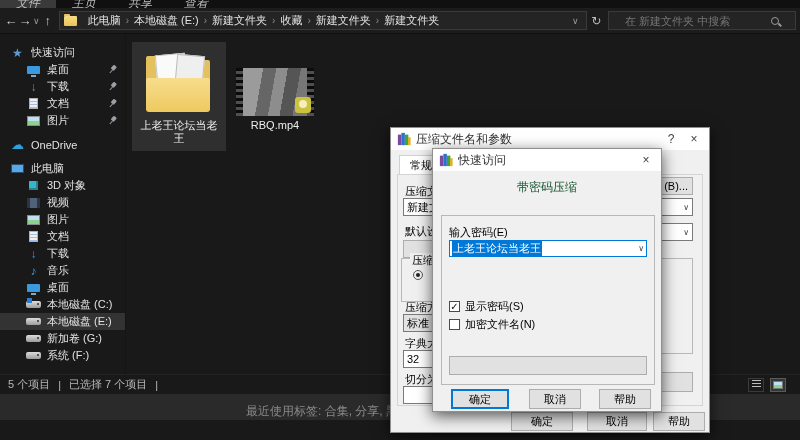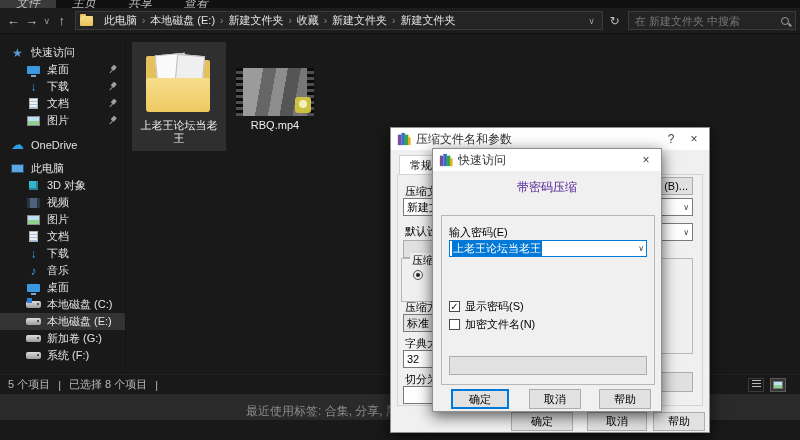--- a/index.html
+++ b/index.html
@@ -17,21 +17,21 @@
   .navbar { height:26px; background:#1c1c1c; display:flex; align-items:center; padding:0 4px; border-bottom:1px solid #101010; }
   .navbtn { width:22px; height:20px; display:flex; align-items:center; justify-content:center; color:#cfcfcf; font-size:13px; }
   .navbtn.small { width:14px; font-size:9px; color:#9a9a9a; }
   .addressbar { flex:0 0 auto; width:528px; height:19px; margin-left:4px; background:#242424; border:1px solid #3a3a3a; display:flex; align-items:center; padding:0 4px; color:#d9d9d9; }
   .addr-folder-ic { width:13px; height:10px; background:linear-gradient(#f7dc84,#e9c25a); border-radius:1px; position:relative; margin-right:6px; }
   .addr-folder-ic::before { content:""; position:absolute; left:0; top:-2px; width:6px; height:2px; background:#e9c25a; border-radius:1px 1px 0 0; }
   .crumb { padding:0 5px; white-space:nowrap; font-size:11px; color:#e2e2e2; }
   .crumb-sep { color:#8a8a8a; font-size:10px; }
   .addr-chev { margin-left:auto; color:#9a9a9a; font-size:9px; padding:0 3px; }
   .refreshbtn { width:18px; height:18px; display:flex; align-items:center; justify-content:center; color:#bdbdbd; font-size:12px; margin-left:4px; }
-  .searchbox { margin-left:6px; flex:1; height:19px; background:#242424; border:1px solid #3a3a3a; display:flex; align-items:center; padding:0 6px; }
+  .searchbox { margin-left:6px; flex:1; height:19px; background:#242424; border:1px solid #3a3a3a; display:flex; align-items:center; padding:0 16px; }
   .searchbox input { flex:1; background:transparent; border:none; outline:none; color:#9a9a9a; font-size:11px; font-family:inherit; }
   .mag { width:8px; height:8px; border:1.5px solid #9a9a9a; border-radius:50%; position:relative; margin-left:4px; flex:0 0 auto; }
   .mag::after { content:""; position:absolute; left:6px; top:6px; width:4px; height:1.5px; background:#9a9a9a; transform:rotate(45deg); }
 
   
   .bodyrow { display:flex; height:340px; }
   .sidebar { width:126px; background:#191919; padding-top:10px; overflow:hidden; border-right:1px solid #141414; }
   .side-row { height:17px; display:flex; align-items:center; color:#e2e2e2; font-size:11px; padding-left:10px; position:relative; white-space:nowrap; }
   .side-row.lvl1 { padding-left:26px; }
   .side-row.gap { margin-top:7px; }
@@ -99,21 +99,21 @@
   .groupbox { position:absolute; border:1px solid #b8b8b8; }
   .tabbtn { position:absolute; background:#fff; border:1px solid #d0d0d0; border-bottom:none; padding:2px 10px 3px; font-size:11px; }
   .tabpage { position:absolute; border:1px solid #d4d4d4; background:#f0f0f0; }
   .radio { position:absolute; width:10px; height:10px; border:1px solid #555; border-radius:50%; }
   .radio::after { content:""; position:absolute; left:2px; top:2px; width:4px; height:4px; border-radius:50%; background:#222; }
   .checkrow { position:absolute; display:flex; align-items:center; gap:5px; }
   .cbox { width:11px; height:11px; background:#fff; border:1px solid #4a4a4a; display:flex; align-items:center; justify-content:center; font-size:10px; line-height:10px; color:#111; }
   .pw-combo { position:absolute; background:#fff; border:1px solid #0078d7; display:flex; align-items:center; padding:0 2px; }
   .pw-sel { background:#0078d7; color:#fff; padding:0 1px; white-space:nowrap; overflow:hidden; }
   .pw-combo .chev { margin-left:auto; color:#444; font-size:8px; }
-  .pwd-header { position:absolute; left:0; right:0; text-align:center; color:#4c1d95; font-size:12px; }
+  .pwd-header { position:absolute; left:0; right:0; text-align:center; color:#14532d; font-size:12px; }
 </style>
 </head>
 <body>
 
 <div class="stage">
 
   <div class="ribbon">
     <div class="tabwrap" id="ribbon-tabs">
         <span class="rtab active">文件</span>
         <span class="rtab">主页</span>
@@ -280,21 +280,21 @@
             </div>
           </div>
           <div class="fname">RBQ.mp4</div>
         </div>
       </div>
   </div>
 
   <div class="statusbar">
     <span>5 个项目</span>
     <span>|</span>
-    <span>已选择 8 个项目</span>
+    <span>已选择 7 个项目</span>
     <span>|</span>
     <div class="viewicons">
       <div class="vic">
           <div class="rows"></div>
         </div>
       <div class="vic active">
           <div class="mini"></div>
         </div>
     </div>
   </div>

